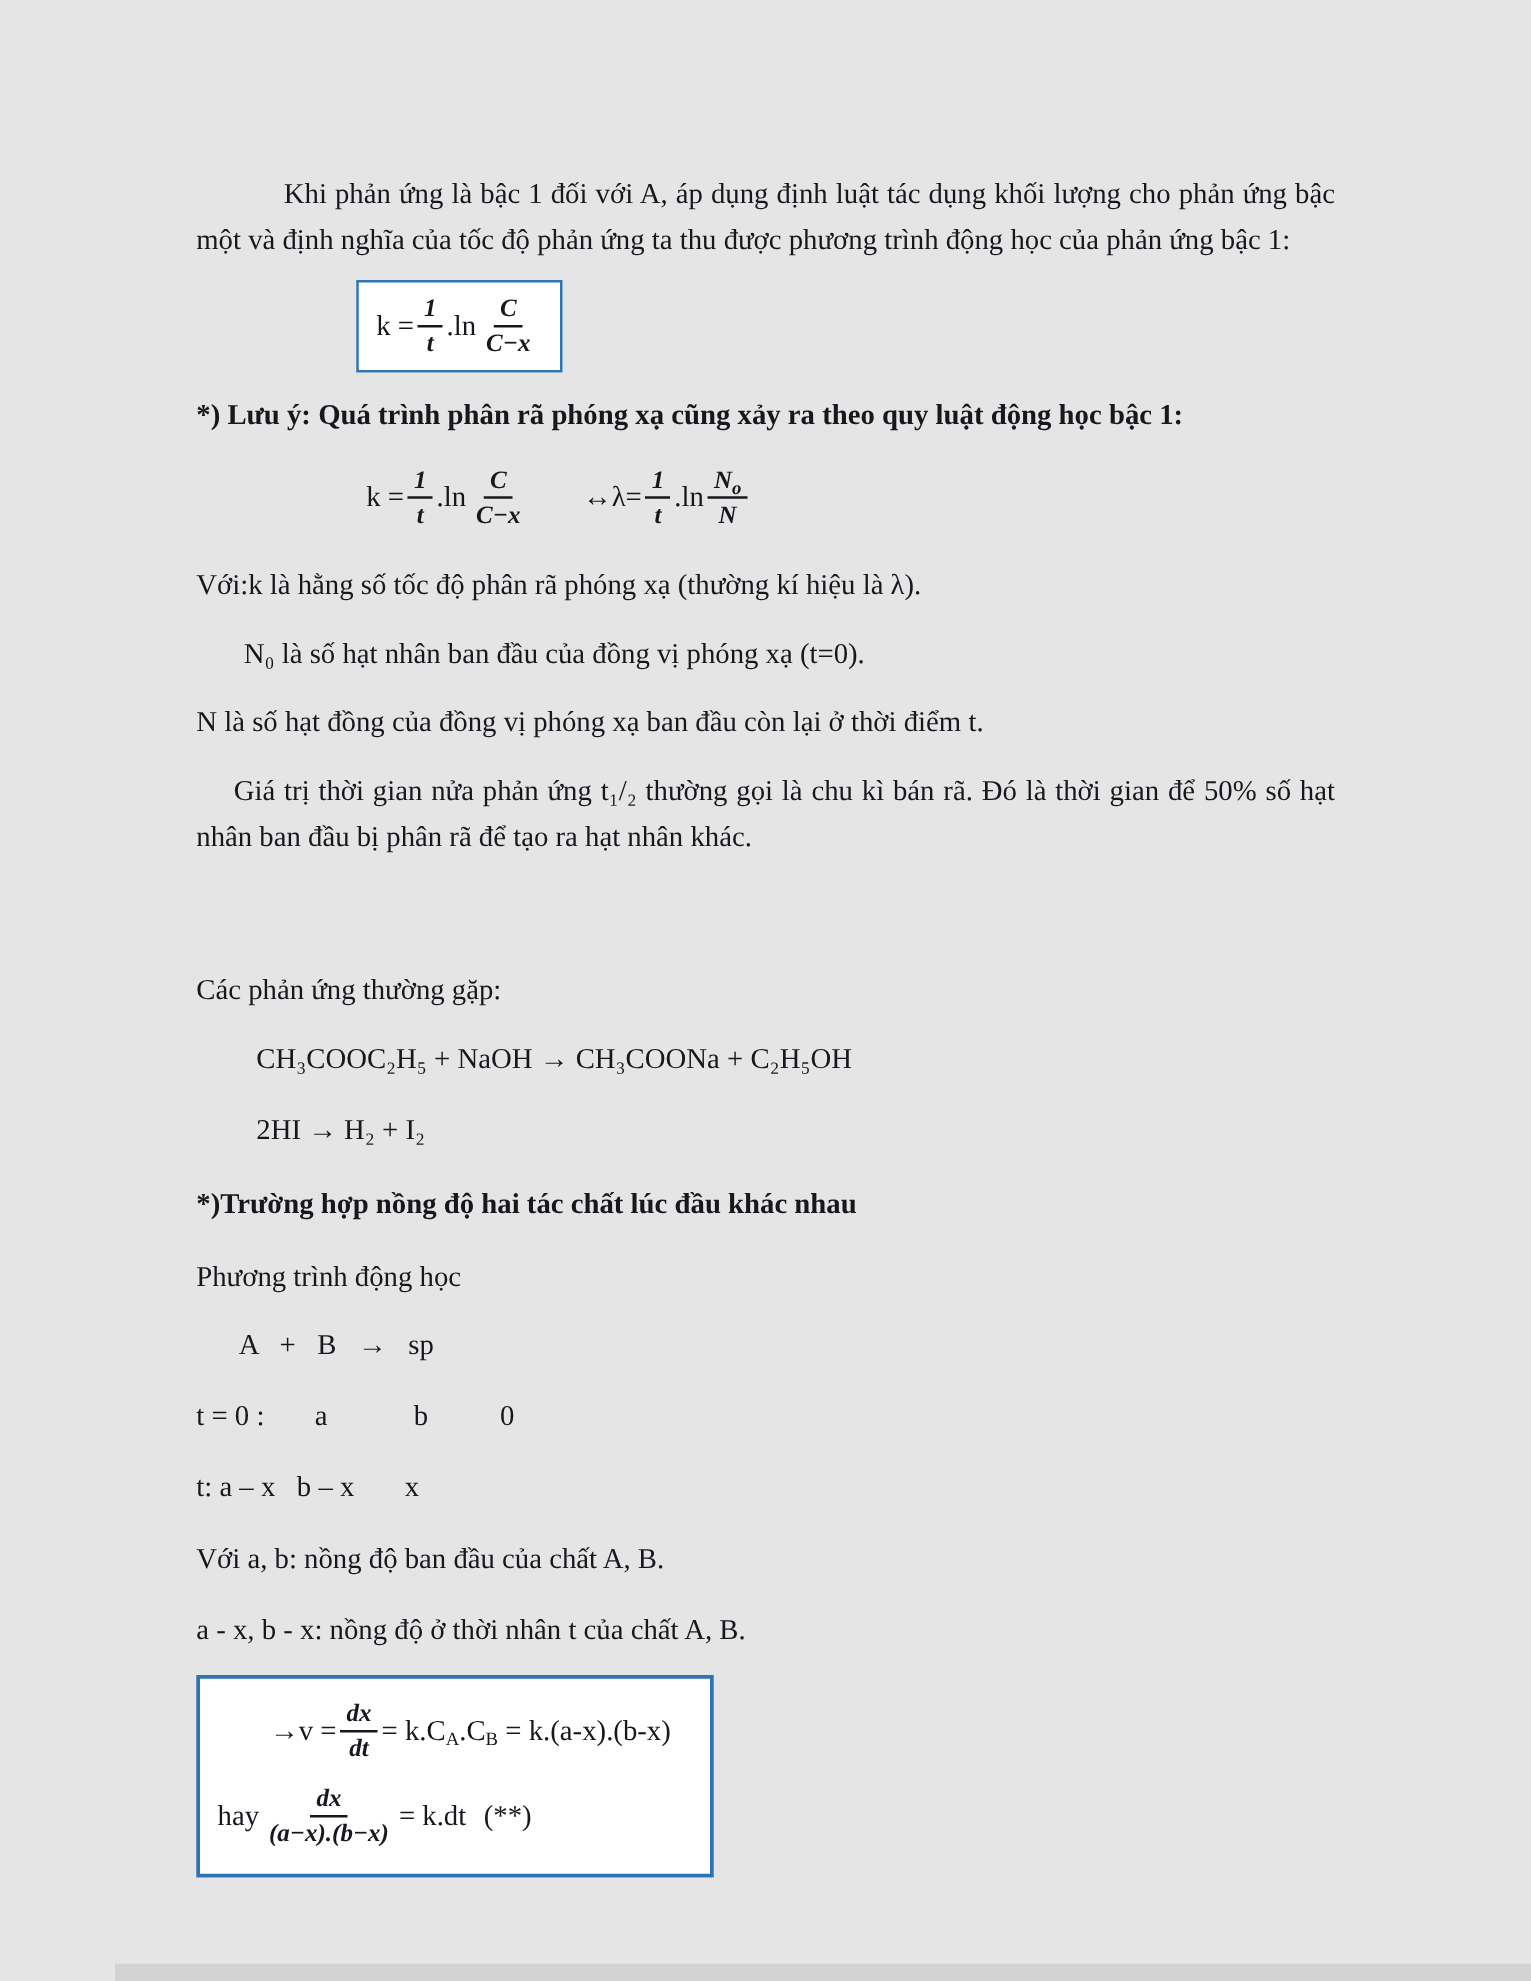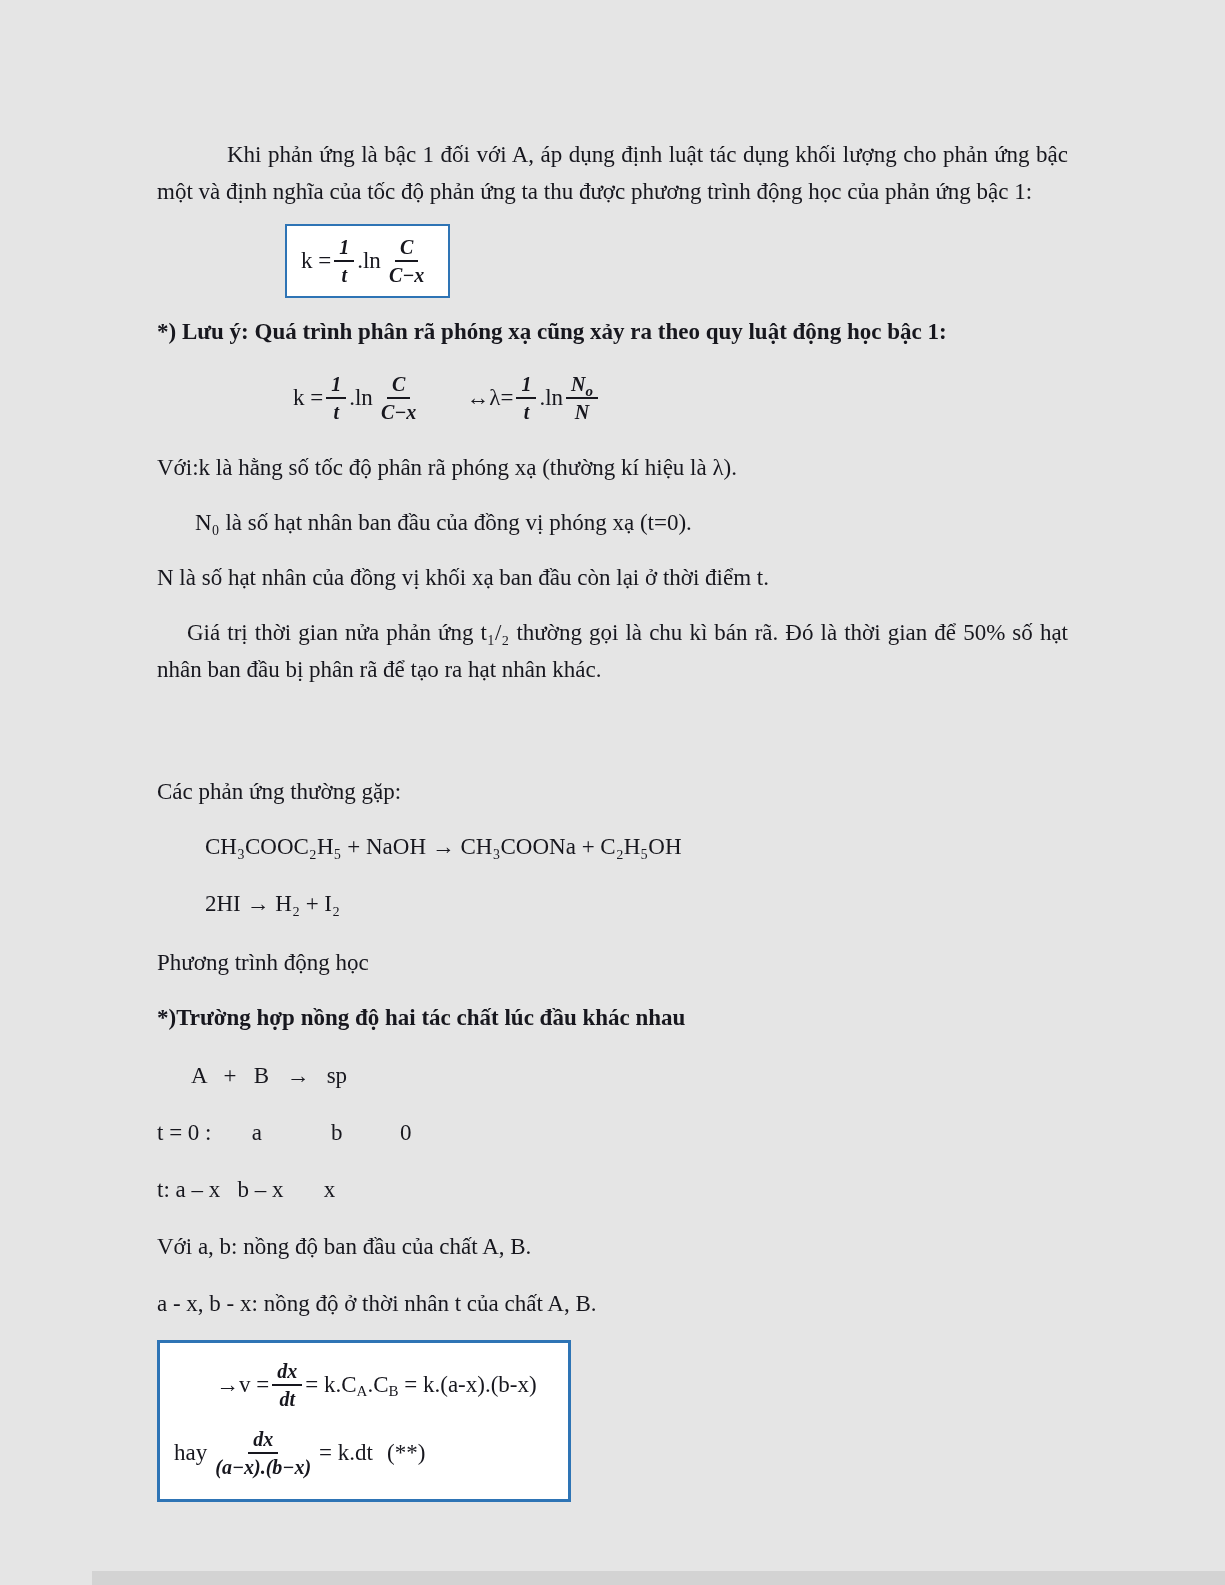--- a/index.html
+++ b/index.html
@@ -104,33 +104,33 @@
       </span><span class="ft">.ln</span><span class="frac">
         <span class="num"><span>N</span><sub class="fsub">o</sub></span>
         <span class="den">N</span>
       </span>
   </div>
 
   <p class="para mb18">Với:k là hằng số tốc độ phân rã phóng xạ (thường kí hiệu là λ).</p>
 
   <p class="para ind38 mb18">N₀ là số hạt nhân ban đầu của đồng vị phóng xạ (t=0).</p>
 
-  <p class="para mb18">N là số hạt nhân của đồng vị khối xạ ban đầu còn lại ở thời điểm t.</p>
+  <p class="para mb18">N là số hạt đồng của đồng vị phóng xạ ban đầu còn lại ở thời điểm t.</p>
 
   <p class="para jtext ind30">Giá trị thời gian nửa phản ứng t₁/₂ thường gọi là chu kì bán rã. Đó là thời gian để 50% số hạt nhân ban đầu bị phân rã để tạo ra hạt nhân khác.</p>
 
   <p class="para gap-top mb18">Các phản ứng thường gặp:</p>
 
   <p class="para rx mb20">CH₃COOC₂H₅ + NaOH → CH₃COONa + C₂H₅OH</p>
 
   <p class="para rx mb22">2HI → H₂ + I₂</p>
 
+  <p class="para bold mb22">*)Trường hợp nồng độ hai tác chất lúc đầu khác nhau</p>
+
   <p class="para mb18">Phương trình động học</p>
-
-  <p class="para bold mb22">*)Trường hợp nồng độ hai tác chất lúc đầu khác nhau</p>
 
   <p class="para pre scheme1 mb20">A   +   B   →   sp</p>
 
   <p class="para pre mb20">t = 0 :       a            b          0</p>
 
   <p class="para pre mb20">t: a – x   b – x       x</p>
 
   <p class="para mb20">Với a, b: nồng độ ban đầu của chất A, B.</p>
 
   <p class="para mb18">a - x, b - x: nồng độ ở thời nhân t của chất A, B.</p>

